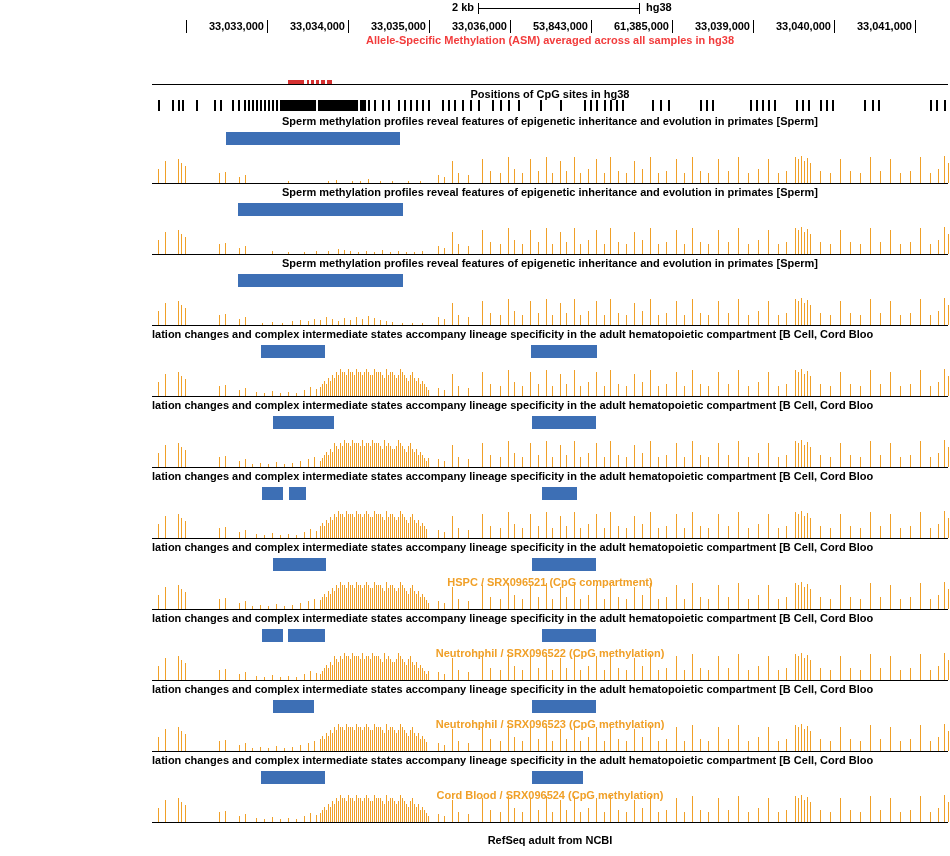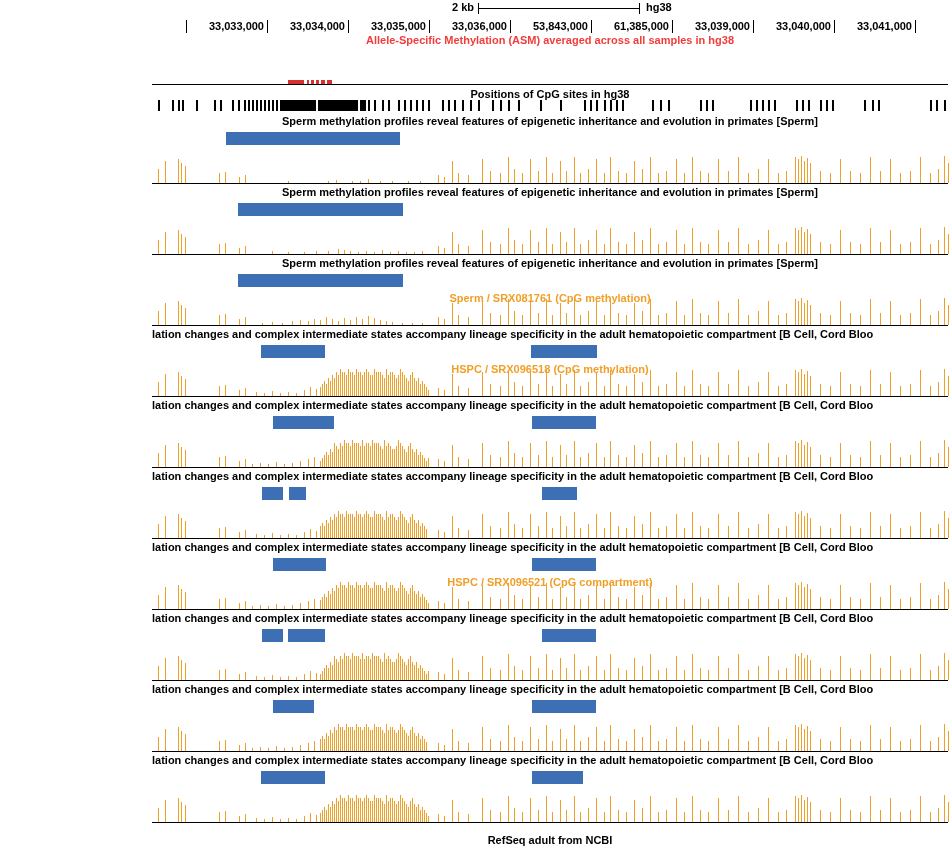--- a/index.html
+++ b/index.html
@@ -315,21 +315,20 @@
       <div style="position: absolute; left: 390px; top: 67px; width: 1px; height: 2px; background: rgb(240, 160, 40);"></div>
       <div style="position: absolute; left: 398px; top: 66px; width: 1px; height: 3px; background: rgb(240, 160, 40);"></div>
       <div style="position: absolute; left: 406px; top: 67px; width: 1px; height: 2px; background: rgb(240, 160, 40);"></div>
       <div style="position: absolute; left: 414px; top: 67px; width: 1px; height: 2px; background: rgb(240, 160, 40);"></div>
       <div style="position: absolute; left: 422px; top: 66px; width: 1px; height: 3px; background: rgb(240, 160, 40);"></div>
       <div style="position: absolute; left: 152px; top: 69px; width: 796px; height: 1px; background: rgb(0, 0, 0);"></div>
     </div>
     <div style="position: absolute; left: 0px; top: 256px; width: 950px; height: 71px;">
       <div class="t11" style="position: absolute; left: 152px; top: 1px; width: 796px; height: 13px; overflow: hidden; text-align: center;">Sperm methylation profiles reveal features of epigenetic inheritance and evolution in primates [Sperm]</div>
       <div style="position: absolute; left: 238px; top: 18px; width: 165px; height: 13px; background: rgb(61, 111, 181);"></div>
-      <div class="t11" style="position: absolute; left: 152px; top: 36px; width: 796px; text-align: center; color: rgb(240, 160, 40);">Sperm / SRX081761 (CpG methylation)</div>
       <div style="position: absolute; left: 158px; top: 55px; width: 1px; height: 14px; background: rgb(240, 160, 40);"></div>
       <div style="position: absolute; left: 165px; top: 47px; width: 1px; height: 22px; background: rgb(240, 160, 40);"></div>
       <div style="position: absolute; left: 178px; top: 45px; width: 1px; height: 24px; background: rgb(240, 160, 40);"></div>
       <div style="position: absolute; left: 181px; top: 49px; width: 1px; height: 20px; background: rgb(240, 160, 40);"></div>
       <div style="position: absolute; left: 185px; top: 52px; width: 1px; height: 17px; background: rgb(240, 160, 40);"></div>
       <div style="position: absolute; left: 219px; top: 59px; width: 1px; height: 10px; background: rgb(240, 160, 40);"></div>
       <div style="position: absolute; left: 225px; top: 58px; width: 1px; height: 11px; background: rgb(240, 160, 40);"></div>
       <div style="position: absolute; left: 239px; top: 63px; width: 1px; height: 6px; background: rgb(240, 160, 40);"></div>
       <div style="position: absolute; left: 245px; top: 61px; width: 1px; height: 8px; background: rgb(240, 160, 40);"></div>
       <div style="position: absolute; left: 438px; top: 61px; width: 1px; height: 8px; background: rgb(240, 160, 40);"></div>
@@ -418,21 +417,20 @@
       <div style="position: absolute; left: 392px; top: 66px; width: 1px; height: 3px; background: rgb(240, 160, 40);"></div>
       <div style="position: absolute; left: 402px; top: 67px; width: 1px; height: 2px; background: rgb(240, 160, 40);"></div>
       <div style="position: absolute; left: 412px; top: 67px; width: 1px; height: 2px; background: rgb(240, 160, 40);"></div>
       <div style="position: absolute; left: 422px; top: 67px; width: 1px; height: 2px; background: rgb(240, 160, 40);"></div>
       <div style="position: absolute; left: 152px; top: 69px; width: 796px; height: 1px; background: rgb(0, 0, 0);"></div>
     </div>
     <div style="position: absolute; left: 0px; top: 327px; width: 950px; height: 71px;">
       <div class="t11" style="position: absolute; left: 152px; top: 1px; width: 796px; height: 13px; overflow: hidden; text-align: left;">lation changes and complex intermediate states accompany lineage specificity in the adult hematopoietic compartment [B Cell, Cord Bloo</div>
       <div style="position: absolute; left: 261px; top: 18px; width: 64px; height: 13px; background: rgb(61, 111, 181);"></div>
       <div style="position: absolute; left: 531px; top: 18px; width: 66px; height: 13px; background: rgb(61, 111, 181);"></div>
-      <div class="t11" style="position: absolute; left: 152px; top: 36px; width: 796px; text-align: center; color: rgb(240, 160, 40);">HSPC / SRX096518 (CpG methylation)</div>
       <div style="position: absolute; left: 158px; top: 55px; width: 1px; height: 14px; background: rgb(240, 160, 40);"></div>
       <div style="position: absolute; left: 165px; top: 47px; width: 1px; height: 22px; background: rgb(240, 160, 40);"></div>
       <div style="position: absolute; left: 178px; top: 45px; width: 1px; height: 24px; background: rgb(240, 160, 40);"></div>
       <div style="position: absolute; left: 181px; top: 49px; width: 1px; height: 20px; background: rgb(240, 160, 40);"></div>
       <div style="position: absolute; left: 185px; top: 52px; width: 1px; height: 17px; background: rgb(240, 160, 40);"></div>
       <div style="position: absolute; left: 219px; top: 59px; width: 1px; height: 10px; background: rgb(240, 160, 40);"></div>
       <div style="position: absolute; left: 225px; top: 58px; width: 1px; height: 11px; background: rgb(240, 160, 40);"></div>
       <div style="position: absolute; left: 239px; top: 63px; width: 1px; height: 6px; background: rgb(240, 160, 40);"></div>
       <div style="position: absolute; left: 245px; top: 61px; width: 1px; height: 8px; background: rgb(240, 160, 40);"></div>
       <div style="position: absolute; left: 438px; top: 61px; width: 1px; height: 8px; background: rgb(240, 160, 40);"></div>
@@ -993,20 +991,21 @@
       <div style="position: absolute; left: 424px; top: 57px; width: 1px; height: 12px; background: rgb(240, 160, 40);"></div>
       <div style="position: absolute; left: 426px; top: 60px; width: 1px; height: 9px; background: rgb(240, 160, 40);"></div>
       <div style="position: absolute; left: 428px; top: 63px; width: 1px; height: 6px; background: rgb(240, 160, 40);"></div>
       <div style="position: absolute; left: 152px; top: 69px; width: 796px; height: 1px; background: rgb(0, 0, 0);"></div>
     </div>
     <div style="position: absolute; left: 0px; top: 611px; width: 950px; height: 71px;">
       <div class="t11" style="position: absolute; left: 152px; top: 1px; width: 796px; height: 13px; overflow: hidden; text-align: left;">lation changes and complex intermediate states accompany lineage specificity in the adult hematopoietic compartment [B Cell, Cord Bloo</div>
       <div style="position: absolute; left: 262px; top: 18px; width: 21px; height: 13px; background: rgb(61, 111, 181);"></div>
       <div style="position: absolute; left: 288px; top: 18px; width: 37px; height: 13px; background: rgb(61, 111, 181);"></div>
       <div style="position: absolute; left: 542px; top: 18px; width: 54px; height: 13px; background: rgb(61, 111, 181);"></div>
+      <div class="t11" style="position: absolute; left: 152px; top: 36px; width: 796px; text-align: center; color: rgb(240, 160, 40);">Neutrohphil / SRX096522 (CpG methylation)</div>
       <div style="position: absolute; left: 158px; top: 55px; width: 1px; height: 14px; background: rgb(240, 160, 40);"></div>
       <div style="position: absolute; left: 165px; top: 47px; width: 1px; height: 22px; background: rgb(240, 160, 40);"></div>
       <div style="position: absolute; left: 178px; top: 45px; width: 1px; height: 24px; background: rgb(240, 160, 40);"></div>
       <div style="position: absolute; left: 181px; top: 49px; width: 1px; height: 20px; background: rgb(240, 160, 40);"></div>
       <div style="position: absolute; left: 185px; top: 52px; width: 1px; height: 17px; background: rgb(240, 160, 40);"></div>
       <div style="position: absolute; left: 219px; top: 59px; width: 1px; height: 10px; background: rgb(240, 160, 40);"></div>
       <div style="position: absolute; left: 225px; top: 58px; width: 1px; height: 11px; background: rgb(240, 160, 40);"></div>
       <div style="position: absolute; left: 239px; top: 63px; width: 1px; height: 6px; background: rgb(240, 160, 40);"></div>
       <div style="position: absolute; left: 245px; top: 61px; width: 1px; height: 8px; background: rgb(240, 160, 40);"></div>
       <div style="position: absolute; left: 438px; top: 61px; width: 1px; height: 8px; background: rgb(240, 160, 40);"></div>
@@ -1136,20 +1135,21 @@
       <div style="position: absolute; left: 422px; top: 57px; width: 1px; height: 12px; background: rgb(240, 160, 40);"></div>
       <div style="position: absolute; left: 424px; top: 60px; width: 1px; height: 9px; background: rgb(240, 160, 40);"></div>
       <div style="position: absolute; left: 426px; top: 63px; width: 1px; height: 6px; background: rgb(240, 160, 40);"></div>
       <div style="position: absolute; left: 428px; top: 60px; width: 1px; height: 9px; background: rgb(240, 160, 40);"></div>
       <div style="position: absolute; left: 152px; top: 69px; width: 796px; height: 1px; background: rgb(0, 0, 0);"></div>
     </div>
     <div style="position: absolute; left: 0px; top: 682px; width: 950px; height: 71px;">
       <div class="t11" style="position: absolute; left: 152px; top: 1px; width: 796px; height: 13px; overflow: hidden; text-align: left;">lation changes and complex intermediate states accompany lineage specificity in the adult hematopoietic compartment [B Cell, Cord Bloo</div>
       <div style="position: absolute; left: 273px; top: 18px; width: 41px; height: 13px; background: rgb(61, 111, 181);"></div>
       <div style="position: absolute; left: 532px; top: 18px; width: 64px; height: 13px; background: rgb(61, 111, 181);"></div>
+      <div class="t11" style="position: absolute; left: 152px; top: 36px; width: 796px; text-align: center; color: rgb(240, 160, 40);">Neutrohphil / SRX096523 (CpG methylation)</div>
       <div style="position: absolute; left: 158px; top: 55px; width: 1px; height: 14px; background: rgb(240, 160, 40);"></div>
       <div style="position: absolute; left: 165px; top: 47px; width: 1px; height: 22px; background: rgb(240, 160, 40);"></div>
       <div style="position: absolute; left: 178px; top: 45px; width: 1px; height: 24px; background: rgb(240, 160, 40);"></div>
       <div style="position: absolute; left: 181px; top: 49px; width: 1px; height: 20px; background: rgb(240, 160, 40);"></div>
       <div style="position: absolute; left: 185px; top: 52px; width: 1px; height: 17px; background: rgb(240, 160, 40);"></div>
       <div style="position: absolute; left: 219px; top: 59px; width: 1px; height: 10px; background: rgb(240, 160, 40);"></div>
       <div style="position: absolute; left: 225px; top: 58px; width: 1px; height: 11px; background: rgb(240, 160, 40);"></div>
       <div style="position: absolute; left: 239px; top: 63px; width: 1px; height: 6px; background: rgb(240, 160, 40);"></div>
       <div style="position: absolute; left: 245px; top: 61px; width: 1px; height: 8px; background: rgb(240, 160, 40);"></div>
       <div style="position: absolute; left: 438px; top: 61px; width: 1px; height: 8px; background: rgb(240, 160, 40);"></div>
@@ -1278,20 +1278,21 @@
       <div style="position: absolute; left: 420px; top: 57px; width: 1px; height: 12px; background: rgb(240, 160, 40);"></div>
       <div style="position: absolute; left: 422px; top: 54px; width: 1px; height: 15px; background: rgb(240, 160, 40);"></div>
       <div style="position: absolute; left: 424px; top: 57px; width: 1px; height: 12px; background: rgb(240, 160, 40);"></div>
       <div style="position: absolute; left: 426px; top: 60px; width: 1px; height: 9px; background: rgb(240, 160, 40);"></div>
       <div style="position: absolute; left: 152px; top: 69px; width: 796px; height: 1px; background: rgb(0, 0, 0);"></div>
     </div>
     <div style="position: absolute; left: 0px; top: 753px; width: 950px; height: 71px;">
       <div class="t11" style="position: absolute; left: 152px; top: 1px; width: 796px; height: 13px; overflow: hidden; text-align: left;">lation changes and complex intermediate states accompany lineage specificity in the adult hematopoietic compartment [B Cell, Cord Bloo</div>
       <div style="position: absolute; left: 261px; top: 18px; width: 64px; height: 13px; background: rgb(61, 111, 181);"></div>
       <div style="position: absolute; left: 532px; top: 18px; width: 51px; height: 13px; background: rgb(61, 111, 181);"></div>
+      <div class="t11" style="position: absolute; left: 152px; top: 36px; width: 796px; text-align: center; color: rgb(240, 160, 40);">Cord Blood / SRX096524 (CpG methylation)</div>
       <div style="position: absolute; left: 158px; top: 55px; width: 1px; height: 14px; background: rgb(240, 160, 40);"></div>
       <div style="position: absolute; left: 165px; top: 47px; width: 1px; height: 22px; background: rgb(240, 160, 40);"></div>
       <div style="position: absolute; left: 178px; top: 45px; width: 1px; height: 24px; background: rgb(240, 160, 40);"></div>
       <div style="position: absolute; left: 181px; top: 49px; width: 1px; height: 20px; background: rgb(240, 160, 40);"></div>
       <div style="position: absolute; left: 185px; top: 52px; width: 1px; height: 17px; background: rgb(240, 160, 40);"></div>
       <div style="position: absolute; left: 219px; top: 59px; width: 1px; height: 10px; background: rgb(240, 160, 40);"></div>
       <div style="position: absolute; left: 225px; top: 58px; width: 1px; height: 11px; background: rgb(240, 160, 40);"></div>
       <div style="position: absolute; left: 239px; top: 63px; width: 1px; height: 6px; background: rgb(240, 160, 40);"></div>
       <div style="position: absolute; left: 245px; top: 61px; width: 1px; height: 8px; background: rgb(240, 160, 40);"></div>
       <div style="position: absolute; left: 438px; top: 61px; width: 1px; height: 8px; background: rgb(240, 160, 40);"></div>

